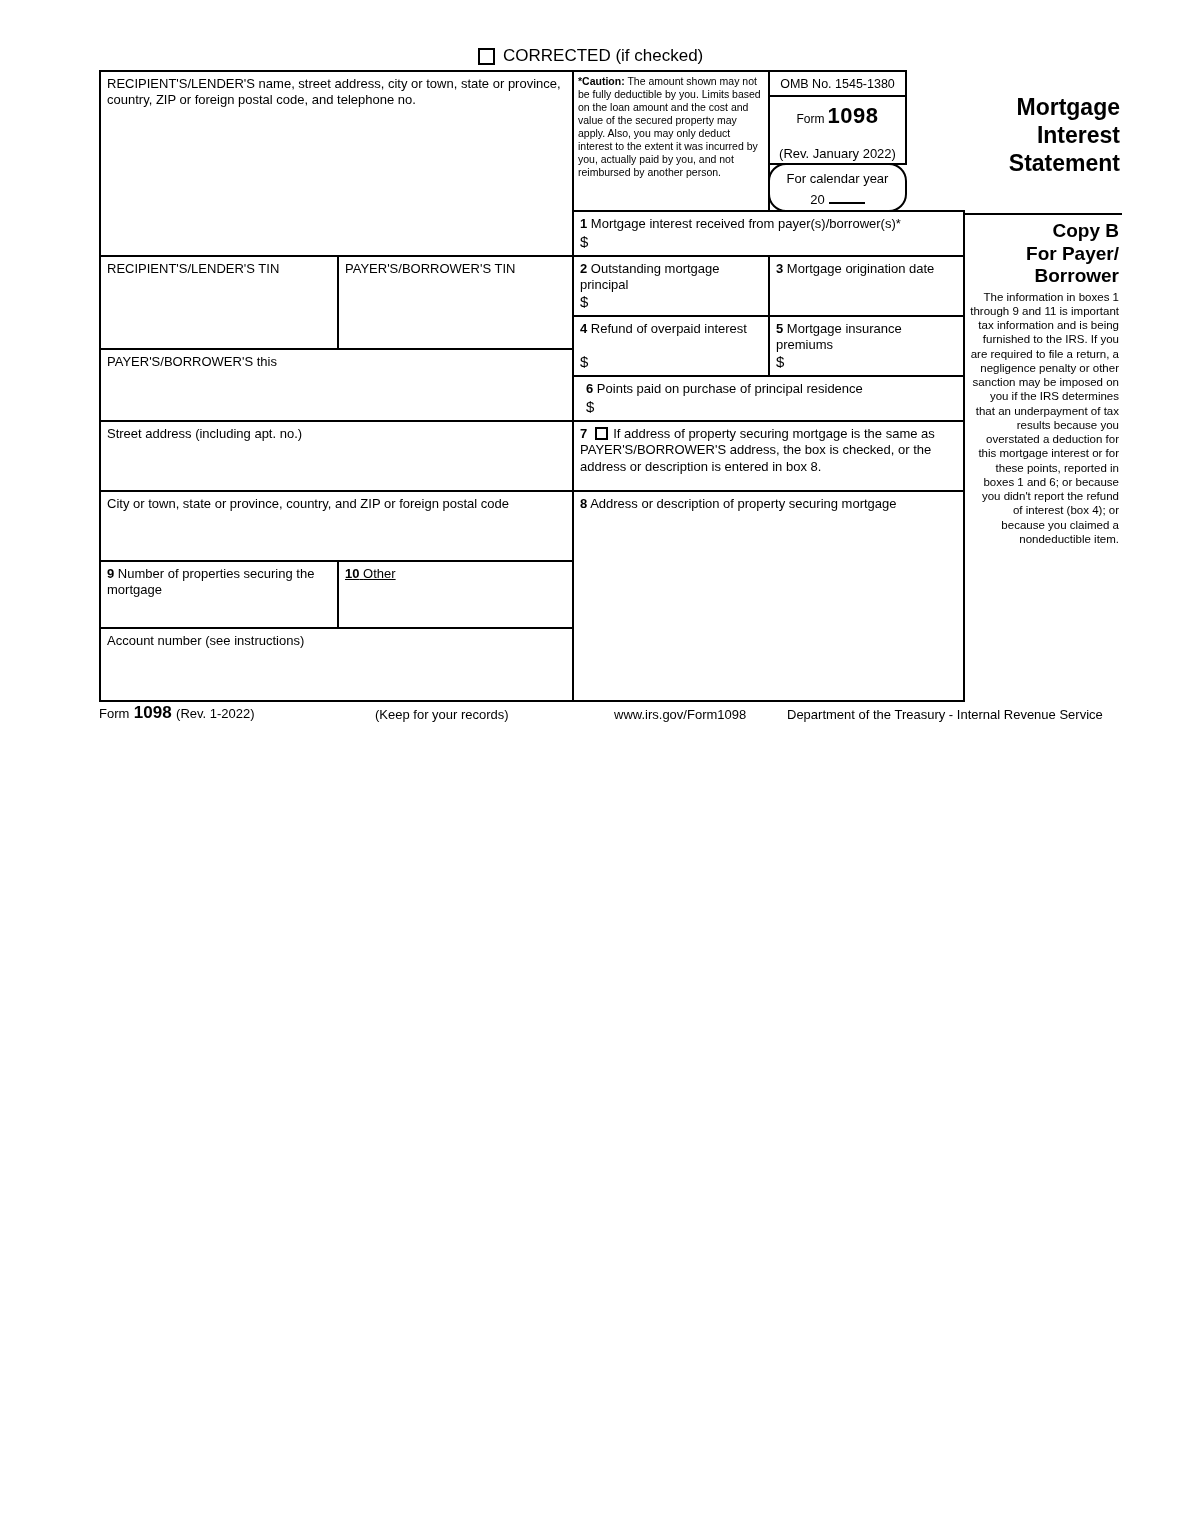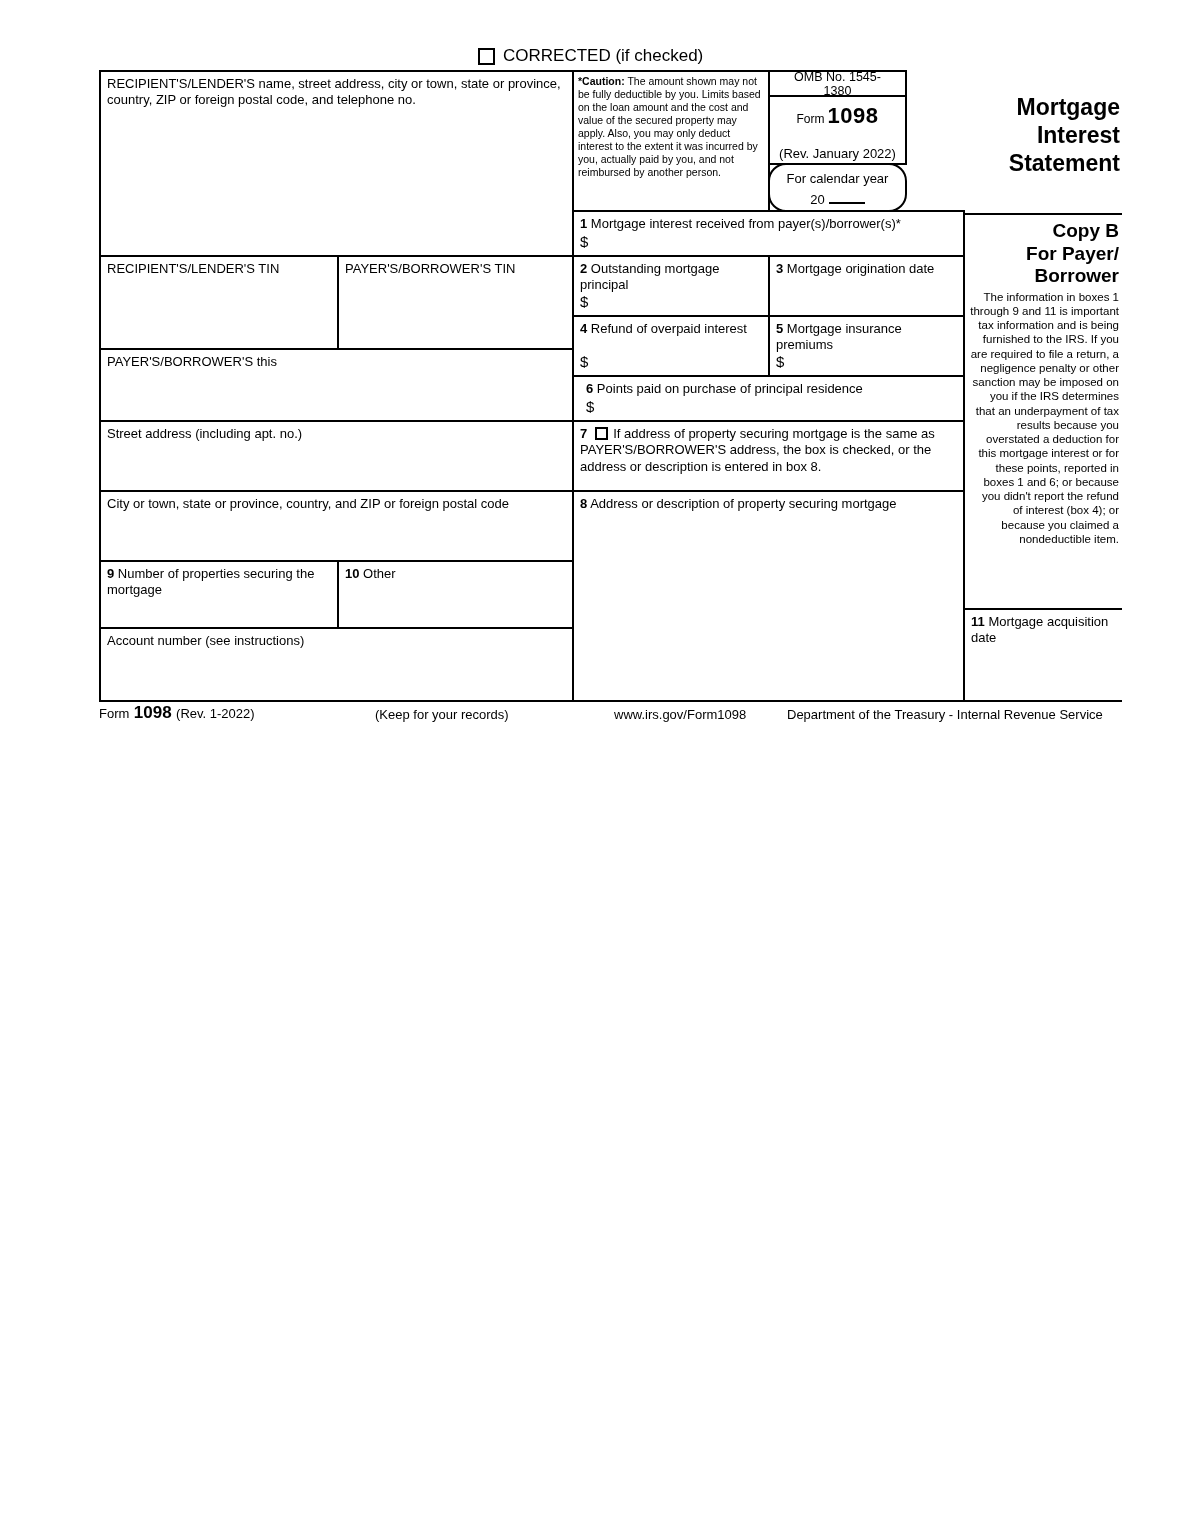--- a/index.html
+++ b/index.html
@@ -71,21 +71,21 @@
   </div>
 
   <div class="cell" style="left:99px;top:70px;width:475px;height:187px;">
     <div class="lbl">RECIPIENT'S/LENDER'S name, street address, city or town, state or province, country, ZIP or foreign postal code, and telephone no.</div>
   </div>
 
   <div class="cell" style="left:572px;top:70px;width:198px;height:142px;padding:3px 4px;">
     <div class="caution-text"><b>*Caution:</b><span> The amount shown may not be fully deductible by you. Limits based on the loan amount and the cost and value of the secured property may apply. Also, you may only deduct interest to the extent it was incurred by you, actually paid by you, and not reimbursed by another person.</span></div>
   </div>
 
-  <div class="cell center" style="left:768px;top:70px;width:139px;height:27px;padding:3px 16px;justify-content:center;">
+  <div class="cell center" style="left:768px;top:70px;width:139px;height:27px;padding:3px 2px;justify-content:center;">
     <div class="omb-text">OMB No. 1545-1380</div>
   </div>
 
   <div class="cell center" style="left:768px;top:95px;width:139px;height:70px;">
     <div class="form-line">
       <span class="form-word">Form</span>
       <span class="form-big">1098</span>
     </div>
     <div class="rev">(Rev. January 2022)</div>
   </div>
@@ -183,46 +183,40 @@
     </div>
   </div>
 
   <div class="cell" style="left:99px;top:560px;width:240px;height:69px;">
     <div class="lbl">
       <b class="num">9</b>
       <span>Number of properties securing the mortgage</span>
     </div>
   </div>
 
-  <div class="cell" style="left:337px;top:560px;width:237px;height:69px;">
+  <div class="cell" style="left:337px;top:560px;width:237px;height:69px;text-decoration:underline;">
     <div class="lbl">
       <b class="num">10</b>
       <span>Other</span>
     </div>
   </div>
 
   <div class="cell" style="left:99px;top:627px;width:475px;height:75px;">
     <div class="lbl">Account number (see instructions)</div>
   </div>
 
   <div class="cell copyb" style="left:963px;top:213px;width:159px;height:397px;">
     <div class="copyb-title">Copy B</div>
     <div class="copyb-sub">
       <div>For Payer/</div>
       <div>Borrower</div>
     </div>
     <div class="copyb-body">The information in boxes 1 through 9 and 11 is important tax information and is being furnished to the IRS. If you are required to file a return, a negligence penalty or other sanction may be imposed on you if the IRS determines that an underpayment of tax results because you overstated a deduction for this mortgage interest or for these points, reported in boxes 1 and 6; or because you didn't report the refund of interest (box 4); or because you claimed a nondeductible item.</div>
   </div>
 
-  <div class="cell box11" style="left:963px;top:608px;width:159px;height:94px;">
-    <div class="lbl">
-      <b class="num">11</b>
-      <span>Mortgage acquisition date</span>
-    </div>
-  </div>
 
   <div class="footer-item" style="left:99px;top:703px;">
     <span class="f13">Form</span>
     <b class="f17">1098</b>
     <span class="f13">(Rev. 1-2022)</span>
   </div>
   <div class="footer-item f13" style="left:375px;top:707px;">(Keep for your records)</div>
   <div class="footer-item f13" style="left:614px;top:707px;">www.irs.gov/Form1098</div>
   <div class="footer-item f13" style="left:787px;top:707px;">Department of the Treasury - Internal Revenue Service</div>
 

